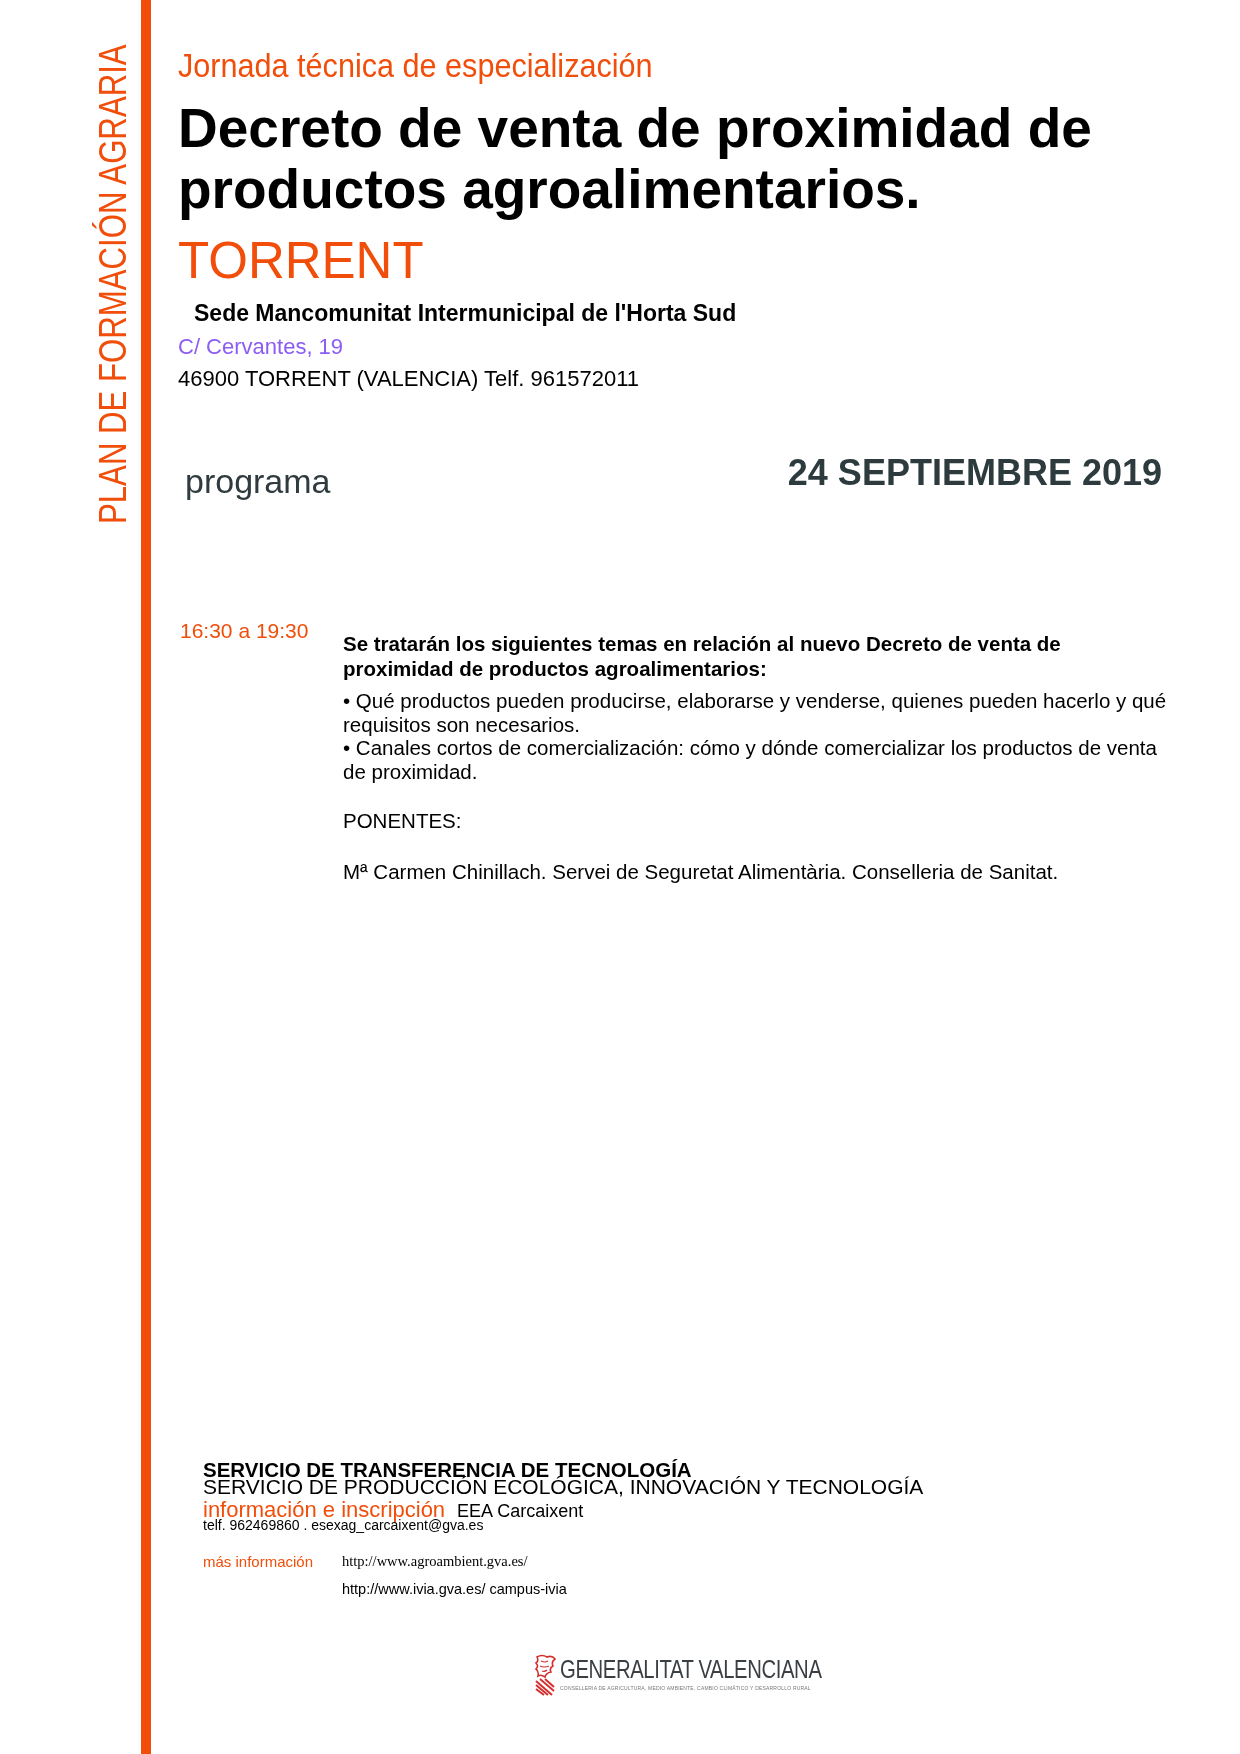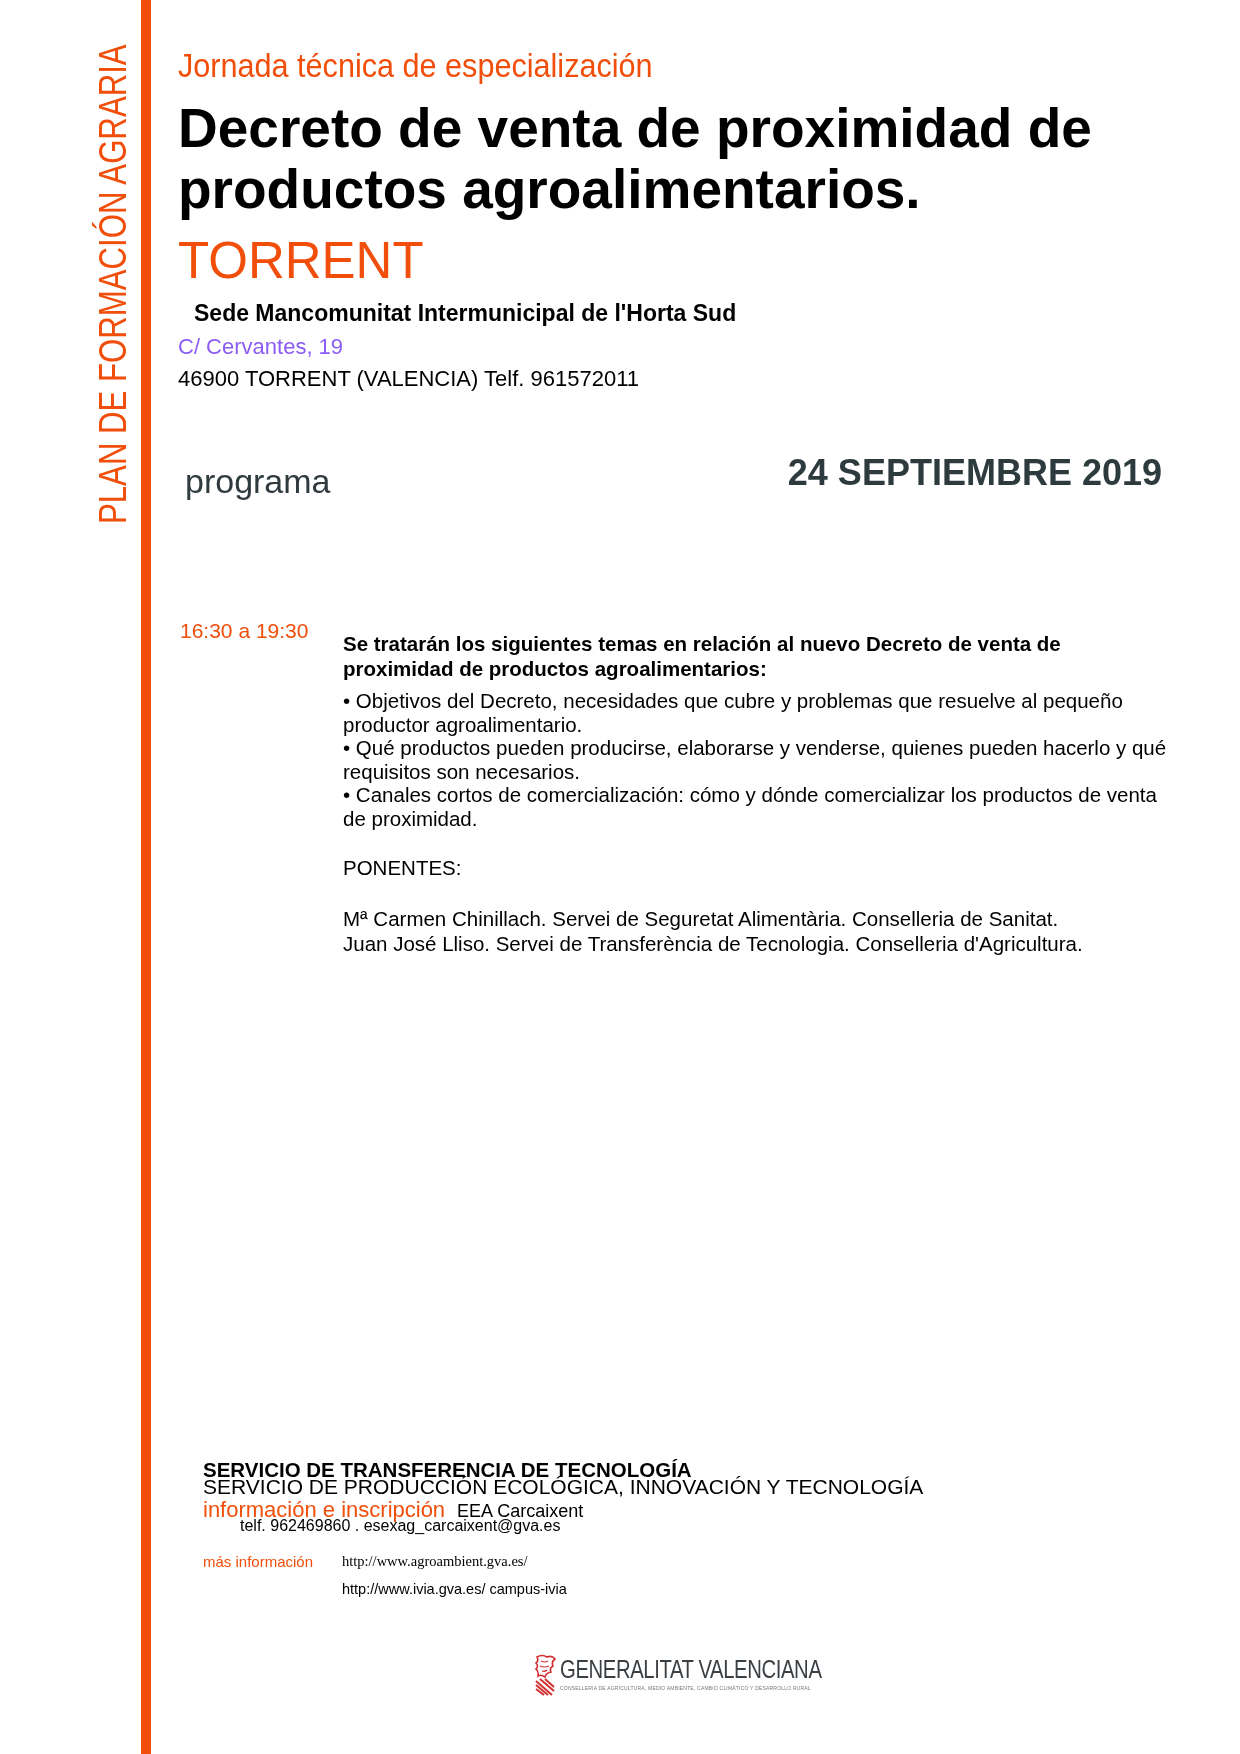--- a/index.html
+++ b/index.html
@@ -22,21 +22,21 @@
   .content { left: 343px; top: 619px; width: 830px; white-space: normal; font-size: 20.5px; line-height: 25px; }
   .content .head { font-weight: bold; margin-bottom: 8px; margin-top: 12px; }
   .content .bullets div { line-height: 23.5px; }
   .ponentes-label { margin-top: 25px; }
   .speakers { margin-top: 26px; }
   .speakers div { line-height: 25px; }
   .f1 { left: 203px; top: 1458px; font-size: 20.5px; font-weight: bold; }
   .f2 { left: 203px; top: 1475px; font-size: 21px; }
   .f3 { left: 203px; top: 1497px; font-size: 22px; }
   .f3 .eea { color: #000; font-size: 18px; margin-left: 12px; }
-  .f4 { left: 203px; top: 1517px; font-size: 16px; margin-left: 37px; }
+  .f4 { left: 203px; top: 1517px; font-size: 14px; }
   .f5 { left: 203px; top: 1553px; font-size: 15px; }
   .url1 { left: 342px; top: 1553px; font-size: 14.5px; font-family: Liberation Serif, serif; }
   .url2 { left: 342px; top: 1570px; font-size: 14.5px; margin-top: 11px; }
   .logo { position: absolute; left: 533px; top: 1654px; width: 250px; height: 42px; }
   .logo-text { position: absolute; left: 27px; top: 0; font-size: 26px; color: #3a3f44; letter-spacing: -0.5px;
                transform: scaleX(0.78); transform-origin: 0 0; white-space: nowrap; }
   .logo-sub { position: absolute; left: 27px; top: 31px; font-size: 5px; color: #777; white-space: nowrap; letter-spacing: 0.2px; }
 </style>
 </head>
 <body>
@@ -50,28 +50,26 @@
 <div class="abs venue">Sede Mancomunitat Intermunicipal de l'Horta Sud</div>
 <div class="abs addr1">C/ Cervantes, 19</div>
 <div class="abs addr2">46900  TORRENT (VALENCIA) Telf. 961572011</div>
 <div class="abs date">24 SEPTIEMBRE 2019</div>
 <div class="abs programa">programa</div>
 
 <div class="abs time orange">16:30 a 19:30</div>
 <div class="abs content">
   <div class="head">Se tratarán los siguientes temas en relación al nuevo Decreto de venta de proximidad de productos agroalimentarios:</div>
   <div class="bullets">
-    <div>• Objetivos del Decreto, necesidades que cubre y problemas que resuelve al pequeño productor agroalimentario.</div>
     <div>• Qué productos pueden producirse, elaborarse y venderse, quienes pueden hacerlo y qué requisitos son necesarios.</div>
     <div>• Canales cortos de comercialización: cómo y dónde comercializar los productos de venta de proximidad.</div>
   </div>
   <div class="ponentes-label">PONENTES:</div>
   <div class="speakers">
     <div>Mª Carmen Chinillach. Servei de Seguretat Alimentària. Conselleria de Sanitat.</div>
-    <div>Juan José Lliso. Servei de Transferència de Tecnologia. Conselleria d'Agricultura.</div>
   </div>
 </div>
 
 <div class="abs f1">SERVICIO DE TRANSFERENCIA DE TECNOLOGÍA</div>
 <div class="abs f2">SERVICIO DE PRODUCCIÓN ECOLÓGICA, INNOVACIÓN Y TECNOLOGÍA</div>
 <div class="abs f3">
   <span class="orange">información e inscripción</span><span class="eea">EEA Carcaixent</span>
 </div>
 <div class="abs f4">telf. 962469860 . esexag_carcaixent@gva.es</div>
 <div class="abs f5 orange">más información</div>

